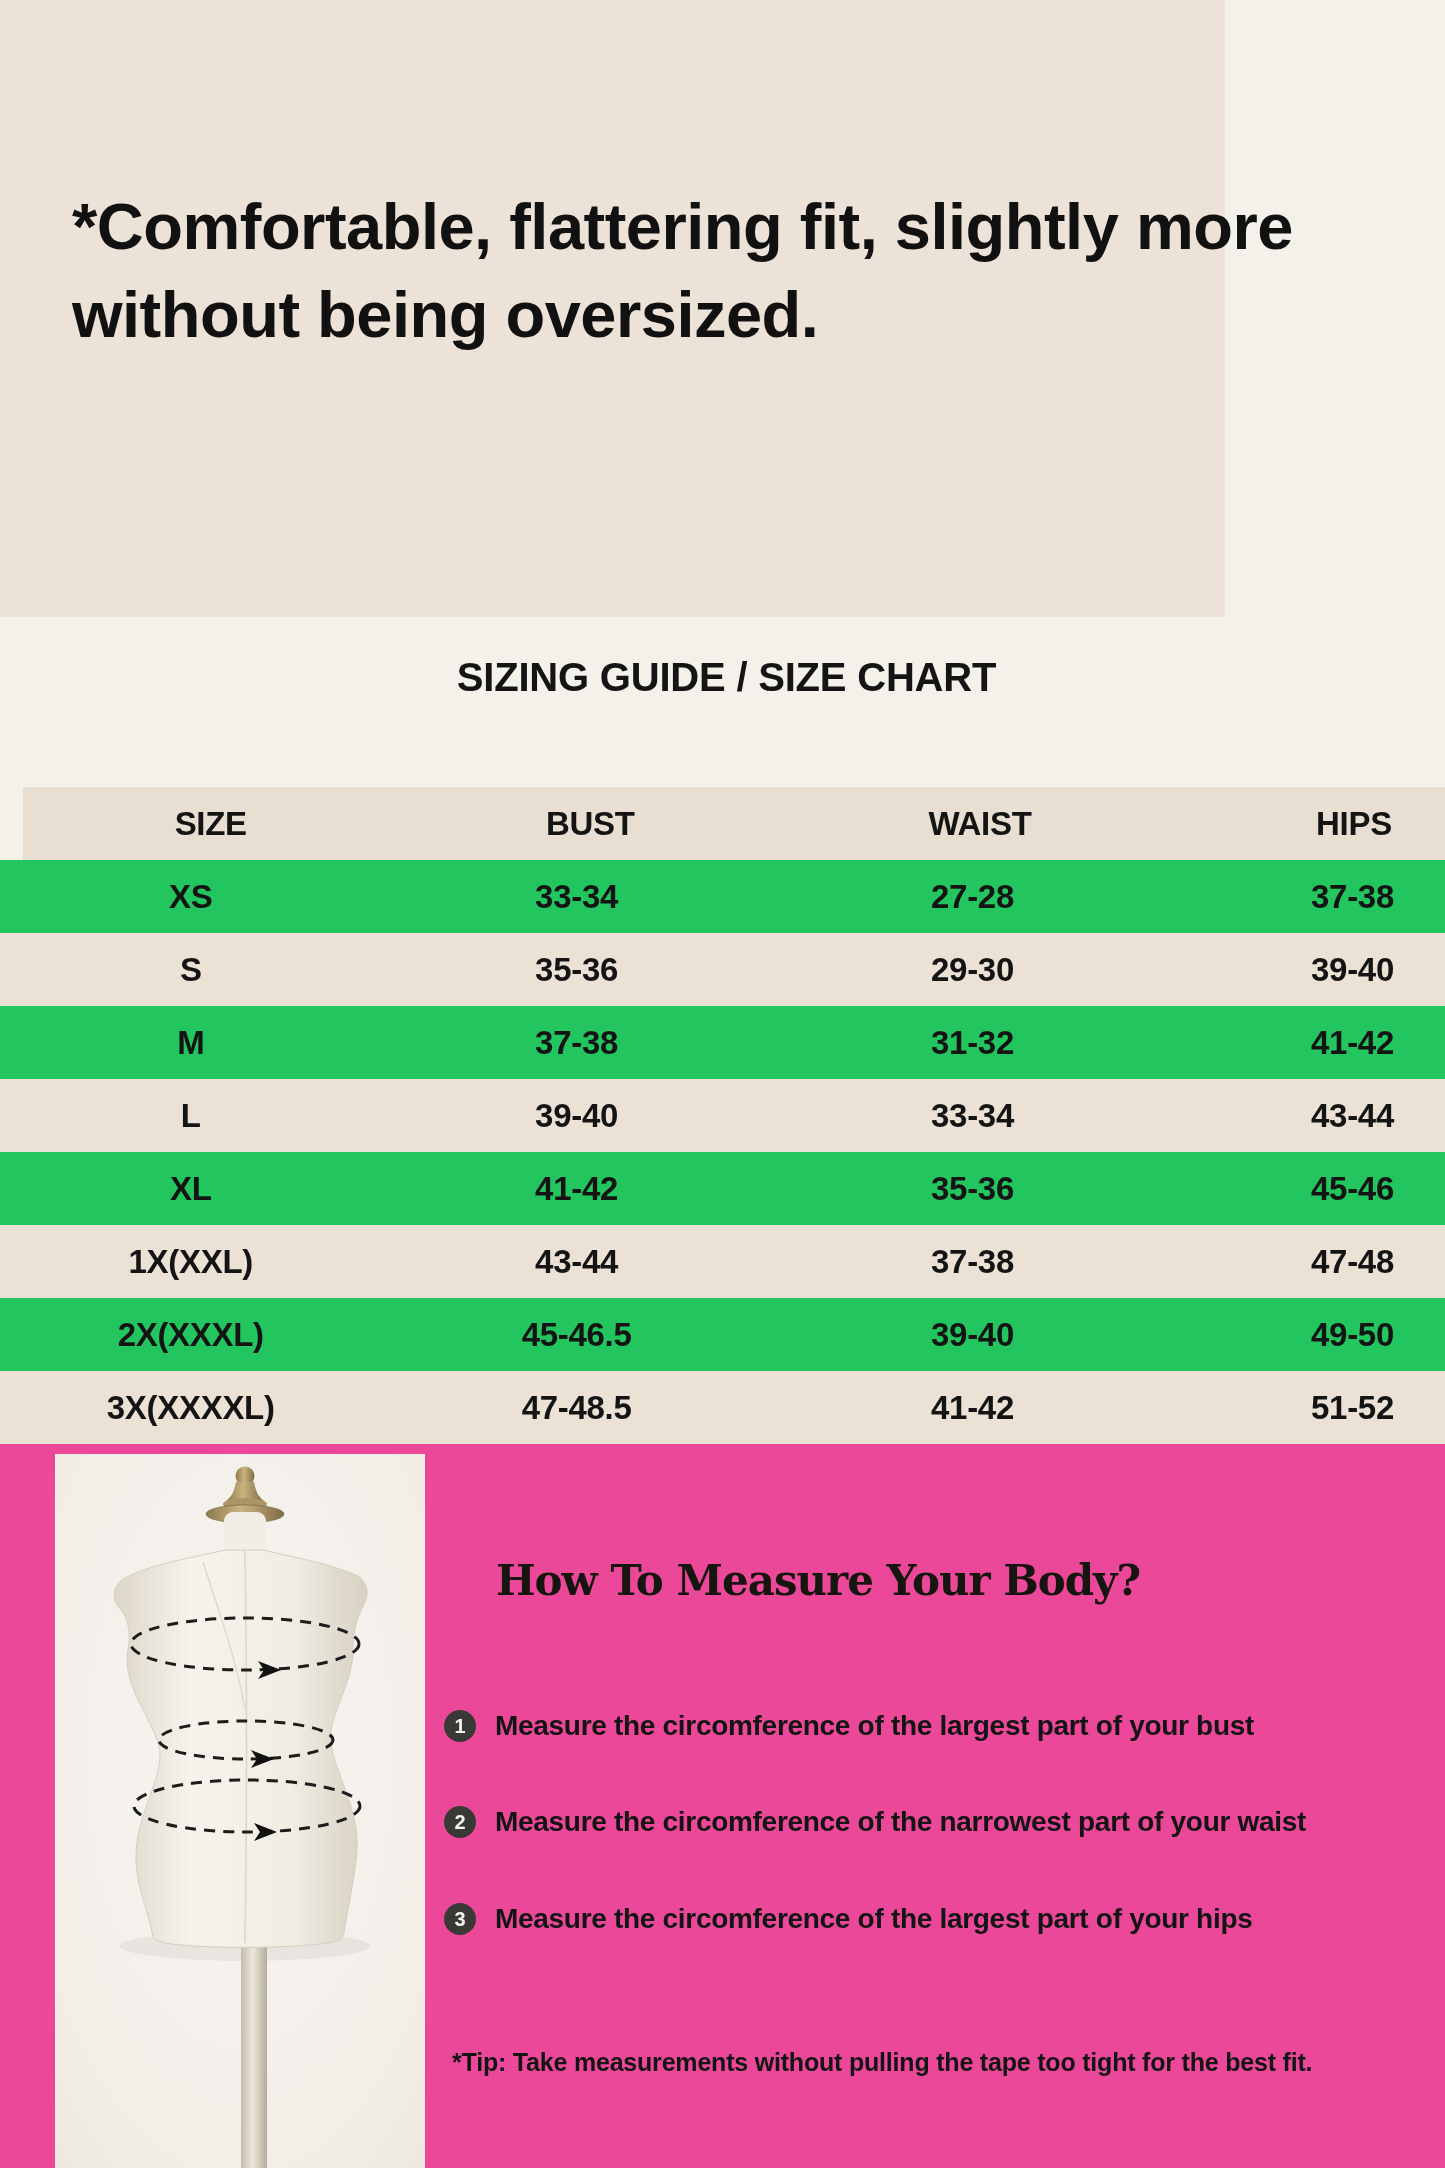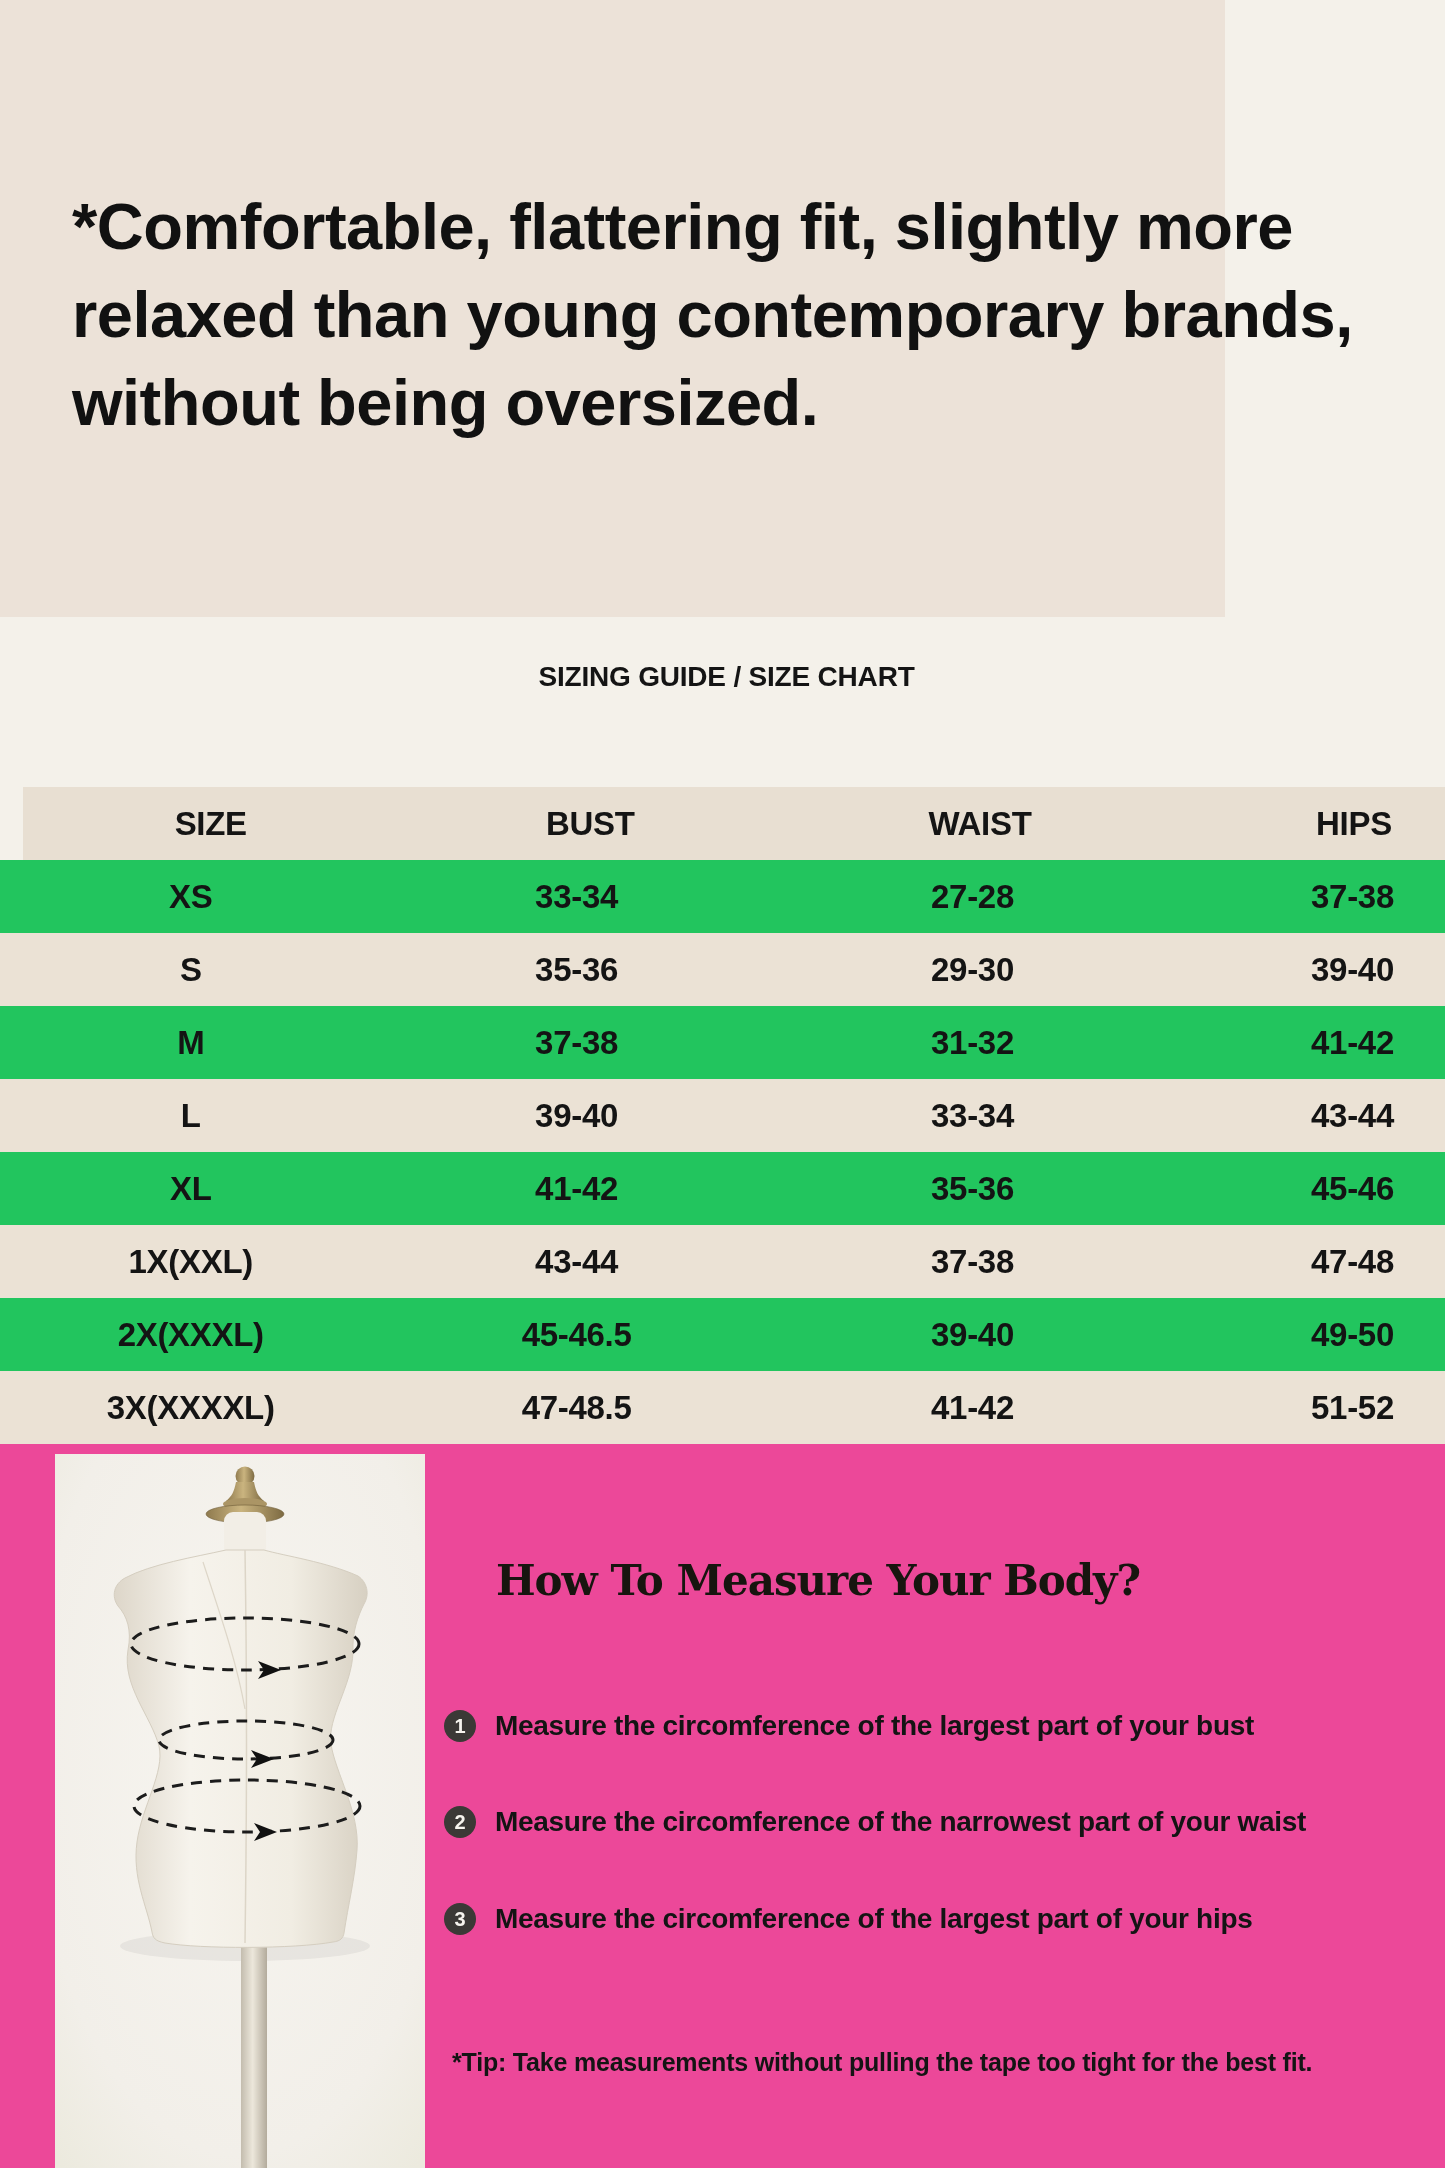--- a/index.html
+++ b/index.html
@@ -7,21 +7,21 @@
     width:1445px;height:2168px;position:relative;overflow:hidden;
     background:#f4f1ea;color:#141414;
     font-family:"Liberation Sans",sans-serif;
   }
   
   .top-section{position:absolute;top:0;left:0;width:1225px;height:617px;background:#ece2d8;}
   .fit-note{position:absolute;left:72px;top:183px;font-size:65px;font-weight:bold;
             letter-spacing:-0.5px;line-height:88px;color:#111;white-space:nowrap;}
   
   .title-section{position:absolute;top:617px;left:0;width:1445px;height:170px;background:#f4f1ea;text-align:center;}
-  .chart-title{margin:36px 0 0 0;font-size:28px;font-weight:bold;line-height:48px;letter-spacing:-0.2px;padding-left:8px;}
+  .chart-title{margin:36px 0 0 0;font-size:40px;font-weight:bold;line-height:48px;letter-spacing:-0.2px;padding-left:8px;}
   .chart-subtitle{margin:5px 0 0 0;font-size:40px;font-weight:bold;line-height:48px;letter-spacing:-0.2px;}
   
   .size-table{position:absolute;top:787px;left:0;width:1445px;}
   .trow{position:relative;height:73px;}
   .trow.header{background:#e8dfd2;margin-left:23px;}
   .trow.light{background:#22c55e;}
   .trow.beige{background:#ebe2d5;}
   .cell{position:absolute;top:50%;transform:translate(-50%,-50%);
         font-size:33px;font-weight:bold;letter-spacing:-0.3px;white-space:nowrap;}
   .c1{left:13.2%;} .c2{left:39.9%;} .c3{left:67.3%;text-align:center;} .c4{left:93.6%;}
@@ -37,21 +37,20 @@
         font-size:20px;font-weight:bold;display:flex;align-items:center;justify-content:center;flex:0 0 32px;}
   .step .txt{font-size:28px;font-weight:bold;letter-spacing:-0.3px;white-space:nowrap;}
   .tip{position:absolute;left:452px;top:604px;font-size:25px;font-weight:bold;letter-spacing:-0.2px;white-space:nowrap;}
 </style>
 </head>
 <body>
 
 <div class="top-section">
   <div class="fit-note">
     <div>*Comfortable, flattering fit, slightly more</div>
-    <div>relaxed than young contemporary brands,</div>
     <div>without being oversized.</div>
   </div>
 </div>
 
 <div class="title-section">
   <div class="chart-title">SIZING GUIDE / SIZE CHART</div>
 </div>
 
 <div class="size-table">
   <div class="trow header">

